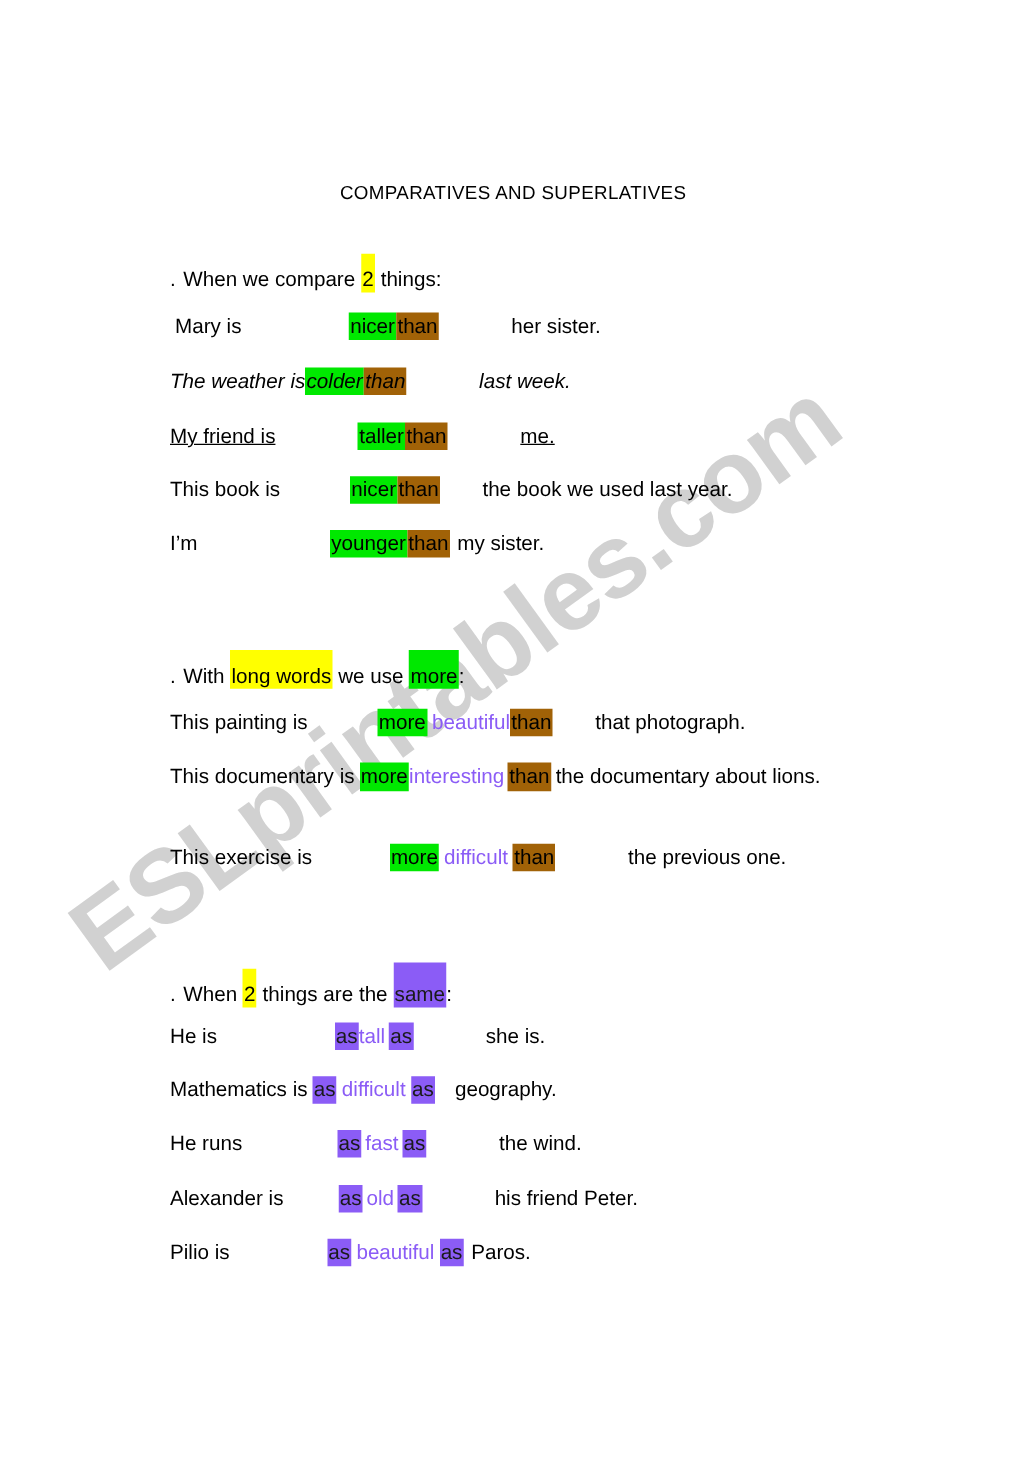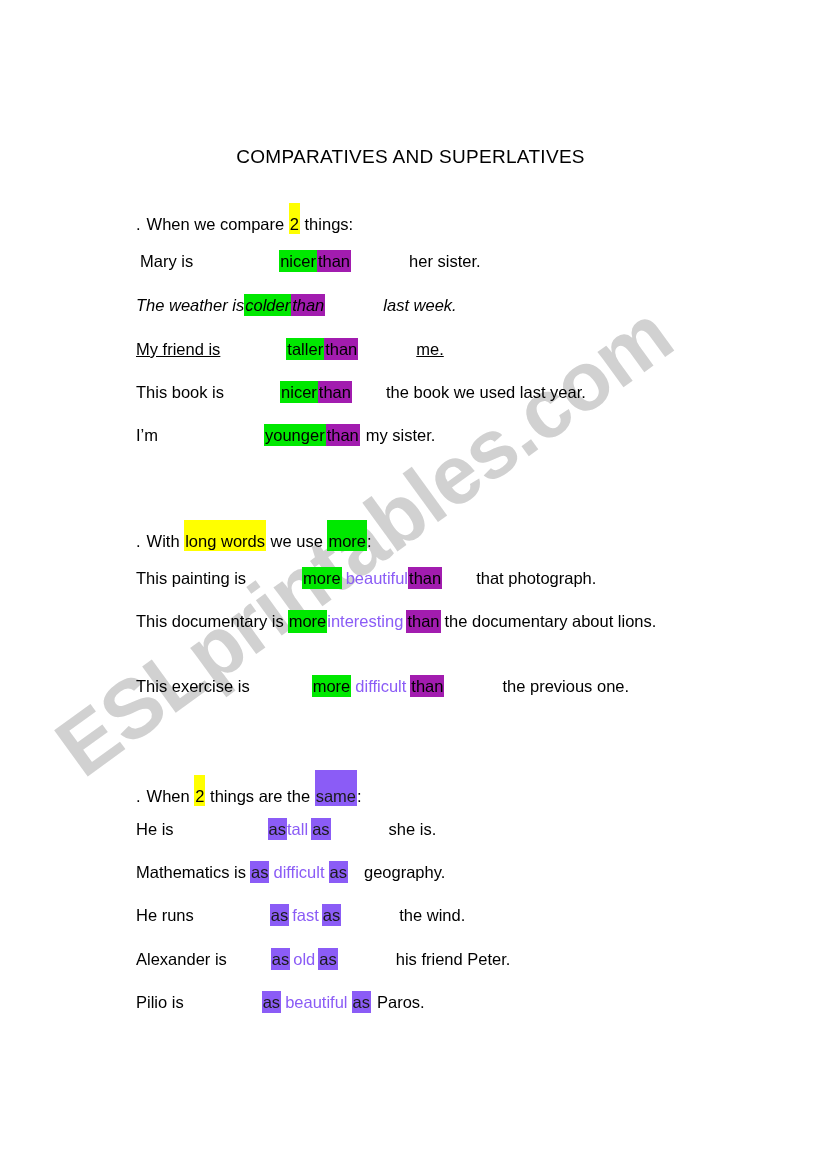--- a/index.html
+++ b/index.html
@@ -51,21 +51,21 @@
     height: 1169px;
     z-index: 10;
   }
 
   #doc-title {
     position: absolute;
     left: 0;
     top: 146px;
     width: 821px;
     text-align: center;
-    font-size: 19px;
+    font-size: 15px;
     letter-spacing: 0.3px;
     white-space: nowrap;
   }
 
   .line {
     position: absolute;
     font-size: 16.5px;
     line-height: 20px;
     white-space: nowrap;
     margin-left: 16px;
@@ -79,21 +79,21 @@
   .heading {
     font-size: 16.5px;
   }
 
   
   .hl {
     padding: 1px 1px;
     display: inline-block;
   }
   .hl-green  { background: #00e800; color: #000000; }
-  .hl-cyan   { background: #a21caf; color: #000000; }
+  .hl-cyan   { background: #a16207; color: #000000; }
   .hl-yellow { background: #ffff00; color: #000000; }
   .hl-red    { background: #8b5cf6; color: #1a1a1a; }
 
   
   .tall {
     padding-top: 13px;
     margin-bottom: -2px;
     vertical-align: baseline;
     line-height: 17px;
   }

